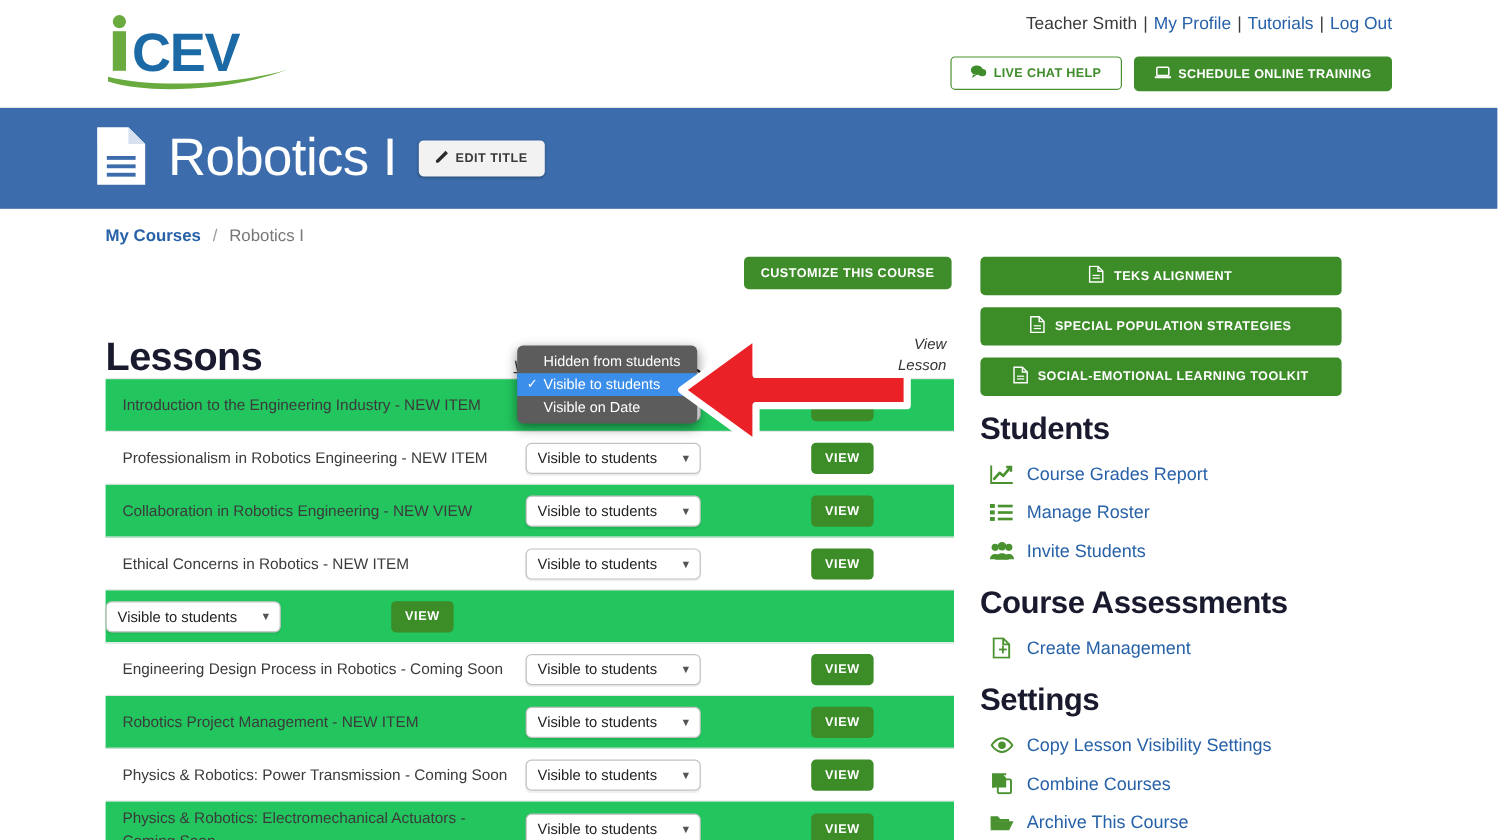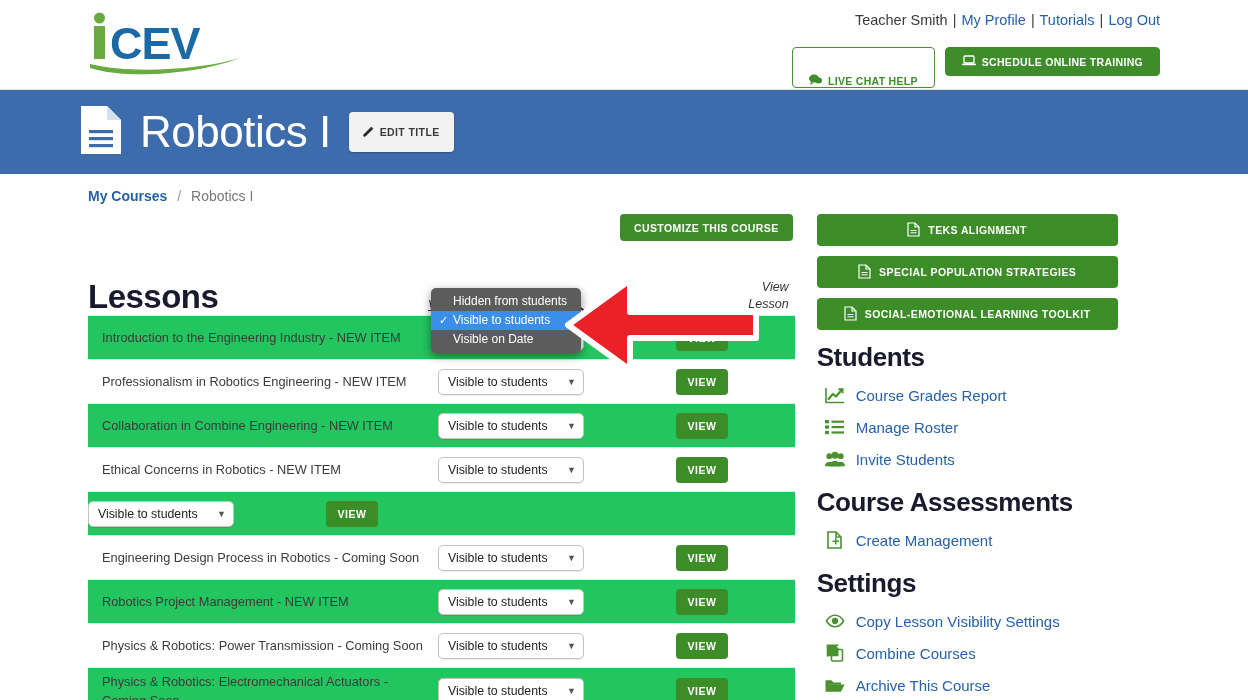--- a/index.html
+++ b/index.html
@@ -33,25 +33,25 @@
   }
   .account-row a { color: #2761a8; text-decoration: none; text-align: right; }
   .account-row .sep { color: #3a3a3a; padding: 0 1px; }
   .account-name { color: #3a3a3a; }
 
   .top-buttons {
     position: absolute; right: 88px; top: 47px;
     display: flex; gap: 10px;
   }
   .btn-livechat {
-    display: flex; align-items: flex-end; gap: 6px;
+    display: flex; align-items: center; gap: 6px;
     background: #ffffff; color: #3f8c2b;
     border: 1px solid #4a9130; border-radius: 4px;
     font-size: 10.5px; font-weight: bold; letter-spacing: .3px;
-    padding: 0 16px; height: 41px; cursor: pointer;
+    padding: 0 16px; height: 28px; cursor: pointer;
   }
   .btn-training {
     display: flex; align-items: center; gap: 6px;
     background: #3f8c2b; color: #ffffff;
     border: 1px solid #3f8c2b; border-radius: 4px;
     font-size: 10.5px; font-weight: bold; letter-spacing: .3px;
     padding: 0 16px; height: 29px; cursor: pointer;
   }
 
   
@@ -65,21 +65,21 @@
   .doc-icon-lg { margin-right: 16px; display: block; }
   .course-title {
     color: #ffffff; font-size: 44px; font-weight: normal;
     letter-spacing: -0.5px; line-height: 1;
   }
   .btn-edit-title {
     margin-left: 18px;
     background: #f2f2f2; color: #3a3a3a;
     border: none; border-radius: 4px;
     font-size: 10.5px; font-weight: bold; letter-spacing: .4px;
-    height: 40px; padding: 0 14px;
+    height: 30px; padding: 0 14px;
     display: inline-flex; align-items: center; gap: 6px;
     cursor: pointer;
     box-shadow: 0 1px 2px rgba(0,0,0,.25);
   }
 
   
   .breadcrumb {
     padding: 14px 0 0 88px;
     font-size: 14px;
   }
@@ -340,21 +340,21 @@
             </div>
           </div>
           <div class="lesson-row">
             <div class="lesson-name">Professionalism in Robotics Engineering - NEW ITEM</div>
             <div class="lesson-vis"><span class="vis-wrap"><select class="vis-select"><option>Visible to students</option><option>Hidden from students</option><option>Visible on Date</option></select><span class="chev">▼</span></span></div>
             <div class="lesson-view">
               <button class="btn-view">VIEW</button>
             </div>
           </div>
           <div class="lesson-row alt">
-            <div class="lesson-name">Collaboration in Combine Engineering - NEW ITEM</div>
+            <div class="lesson-name">Collaboration in Robotics Engineering - NEW VIEW</div>
             <div class="lesson-vis"><span class="vis-wrap"><select class="vis-select"><option>Visible to students</option><option>Hidden from students</option><option>Visible on Date</option></select><span class="chev">▼</span></span></div>
             <div class="lesson-view">
               <button class="btn-view">VIEW</button>
             </div>
           </div>
           <div class="lesson-row">
             <div class="lesson-name">Ethical Concerns in Robotics - NEW ITEM</div>
             <div class="lesson-vis"><span class="vis-wrap"><select class="vis-select"><option>Visible to students</option><option>Hidden from students</option><option>Visible on Date</option></select><span class="chev">▼</span></span></div>
             <div class="lesson-view">
               <button class="btn-view">VIEW</button>

